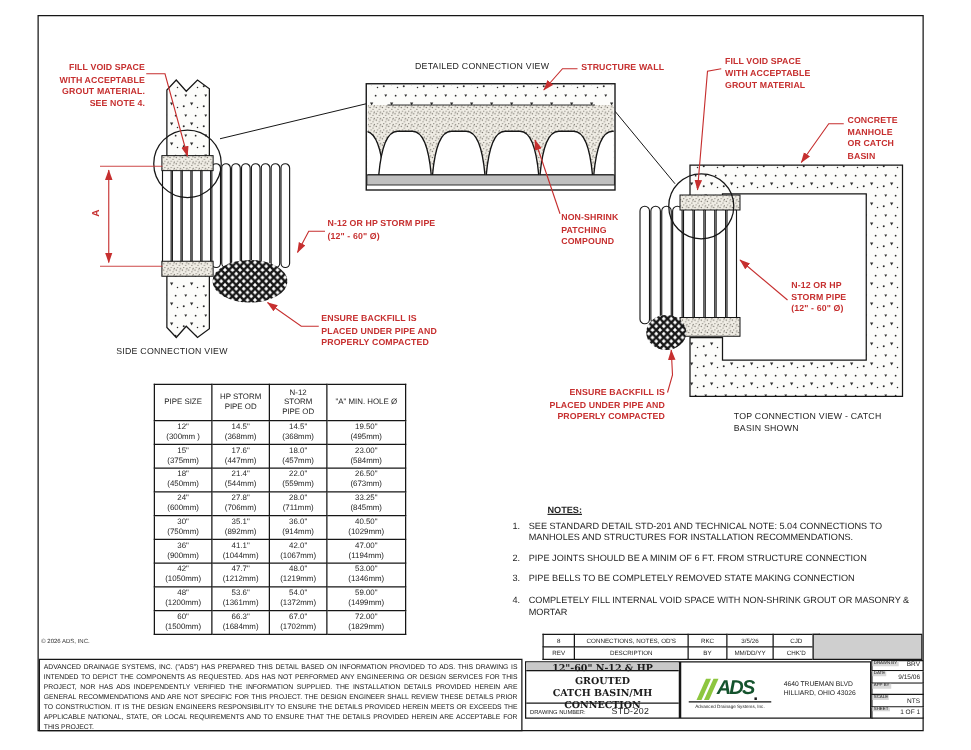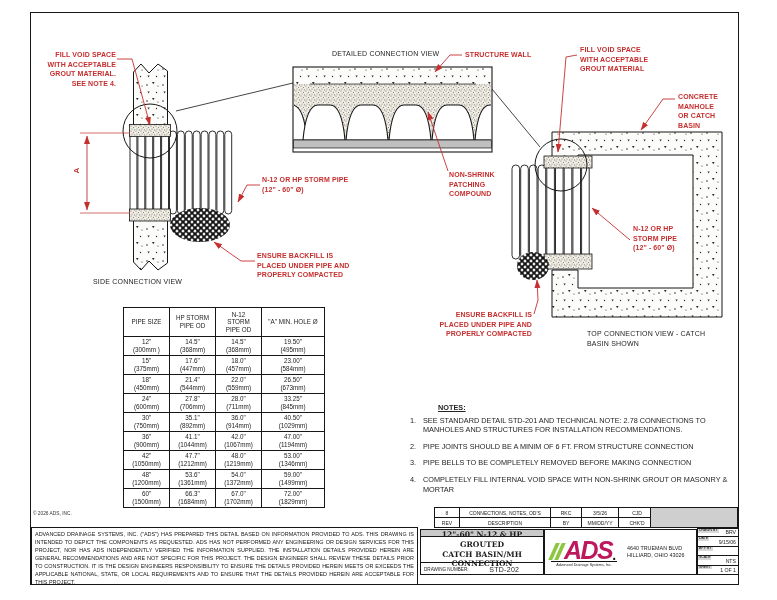--- a/index.html
+++ b/index.html
@@ -38,21 +38,21 @@
   .tblock-title{height:25px;display:flex;align-items:center;justify-content:center;text-align:center;
         font-family:"DejaVu Serif",serif;font-weight:bold;font-size:7.6px;line-height:9.6px;white-space:pre-line;}
   .tblock-num{border-top:1px solid #161616;height:12px;display:flex;align-items:center;padding:0 3px;}
   .tblock-num .lab{font-size:4.6px;}
   .tblock-num .val{flex:1;text-align:center;font-size:7px;letter-spacing:.3px;}
   .lblock{position:absolute;left:544px;top:529px;width:153px;height:46px;border:1px solid #161616;box-sizing:border-box;
         display:flex;align-items:center;}
   .ads{width:78px;text-align:center;}
   .ads-row{display:flex;align-items:flex-end;justify-content:center;height:22px;}
   .slash{display:inline-block;width:4px;height:17px;background:#8dc63f;transform:skewX(-24deg);margin-right:2px;}
-  .ads-txt{font-weight:900;font-style:italic;font-size:25px;line-height:19px;letter-spacing:-1.5px;color:#be185d;}
+  .ads-txt{font-weight:900;font-style:italic;font-size:16px;line-height:19px;letter-spacing:-1.5px;color:#14532d;}
   .ads-dot{font-weight:900;font-size:14px;line-height:10px;}
   .ads-tag{font-size:3.7px;border-top:1px solid #111;margin:1px 6px 0 6px;padding-top:1px;color:#222;}
   .addr{flex:1;font-size:5.4px;line-height:7px;white-space:pre-line;color:#222;padding-left:4px;}
   .fields{position:absolute;left:697px;top:528px;width:42px;}
   .fld{position:relative;height:9.4px;border:1px solid #161616;border-top:none;box-sizing:border-box;background:#fff;}
   .fld:first-child{border-top:1px solid #161616;}
   .fld-l{position:absolute;left:0;top:0;font-size:3.5px;line-height:3.8px;background:#d8d8d8;padding:0 1px;color:#111;}
   .fld-v{position:absolute;right:2px;bottom:0;font-size:5.2px;line-height:7px;}
 </style>
 </head>
@@ -325,29 +325,29 @@
       </tr>
       </tbody>
   </table>
 
   <div class="notes">
     <div class="notes-h">NOTES:</div>
     <div>
 
     <div class="note-row">
         <span class="note-n">1.</span>
-        <span class="note-t">SEE STANDARD DETAIL STD-201 AND TECHNICAL NOTE: 2.78 CONNECTIONS TO MANHOLES AND STRUCTURES FOR INSTALLATION RECOMMENDATIONS.</span>
+        <span class="note-t">SEE STANDARD DETAIL STD-201 AND TECHNICAL NOTE: 5.04 CONNECTIONS TO MANHOLES AND STRUCTURES FOR INSTALLATION RECOMMENDATIONS.</span>
       </div>
         <div class="note-row">
         <span class="note-n">2.</span>
         <span class="note-t">PIPE JOINTS SHOULD BE A MINIM OF 6 FT. FROM STRUCTURE CONNECTION</span>
       </div>
         <div class="note-row">
         <span class="note-n">3.</span>
-        <span class="note-t">PIPE BELLS TO BE COMPLETELY REMOVED BEFORE MAKING CONNECTION</span>
+        <span class="note-t">PIPE BELLS TO BE COMPLETELY REMOVED STATE MAKING CONNECTION</span>
       </div>
         <div class="note-row">
         <span class="note-n">4.</span>
         <span class="note-t">COMPLETELY FILL INTERNAL VOID SPACE WITH NON-SHRINK GROUT OR MASONRY &amp; MORTAR</span>
       </div>
       </div>
   </div>
 
   <table class="rev">
     <tbody>

